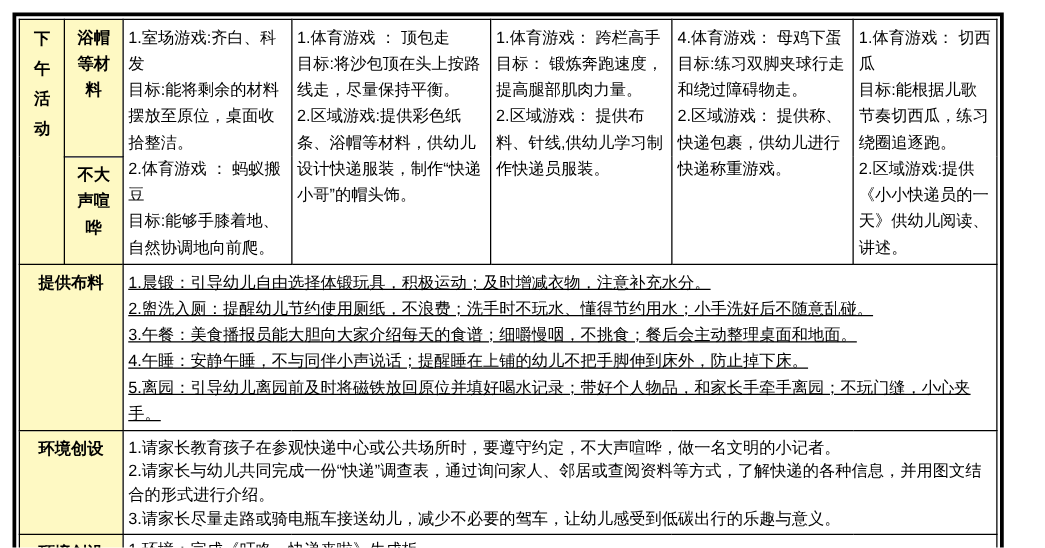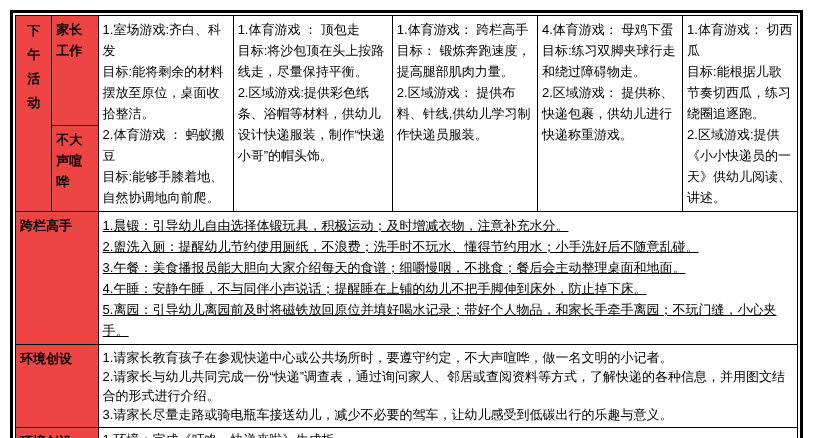--- a/index.html
+++ b/index.html
@@ -22,23 +22,23 @@
   }
   table.plan td{
     border:1px solid #000;
     vertical-align:top;
     padding:3px 4px;
     font-size:13px;
     line-height:21px;
     overflow:hidden;
   }
   td.hdr{
-    background:#ef4444;
+    background:#fef9c3;
     font-weight:bold;
-    text-align:left;
+    text-align:center;
     vertical-align:middle;
     font-size:14px;
     line-height:20px;
     margin-top:44px;
   }
   .vtext{width:1em;margin:0 auto;line-height:24px;word-break:break-all;}
   .content{white-space:pre-line;margin-left:24px;}
   tr.r-out td{height:86px;}
   tr.r-in td{height:66px;}
   tr.r-daily td.content{height:107px;line-height:21px;text-decoration:underline;}
@@ -58,21 +58,21 @@
         <col style="width:158px">
         <col style="width:144px">
         <col style="width:144px">
         <col style="width:114px">
       </colgroup>
       <tbody>
           <tr class="r-out">
         <td class="hdr" rowspan="2">
           <div class="vtext">下午活动</div>
         </td>
-        <td class="hdr">家长工作</td>
+        <td class="hdr">浴帽等材料</td>
         <td class="content" rowspan="2">1.室场游戏:齐白、科发
 目标:能将剩余的材料摆放至原位，桌面收拾整洁。
 2.体育游戏 ： 蚂蚁搬豆
 目标:能够手膝着地、自然协调地向前爬。</td>
         <td class="content" rowspan="2">1.体育游戏 ： 顶包走
 目标:将沙包顶在头上按路线走，尽量保持平衡。
 2.区域游戏:提供彩色纸条、浴帽等材料，供幼儿设计快递服装，制作“快递小哥”的帽头饰。</td>
         <td class="content" rowspan="2">1.体育游戏： 跨栏高手
 目标： 锻炼奔跑速度，提高腿部肌肉力量。
 2.区域游戏： 提供布料、针线,供幼儿学习制作快递员服装。</td>
@@ -80,21 +80,21 @@
 目标:练习双脚夹球行走和绕过障碍物走。
 2.区域游戏： 提供称、快递包裹，供幼儿进行快递称重游戏。</td>
         <td class="content" rowspan="2">1.体育游戏： 切西瓜
 目标:能根据儿歌节奏切西瓜，练习绕圈追逐跑。
 2.区域游戏:提供《小小快递员的一天》供幼儿阅读、讲述。</td>
       </tr>
       <tr class="r-in">
         <td class="hdr">不大声喧哗</td>
       </tr>
       <tr class="r-daily">
-        <td class="hdr" colspan="2">跨栏高手</td>
+        <td class="hdr" colspan="2">提供布料</td>
         <td class="content" colspan="5">1.晨锻：引导幼儿自由选择体锻玩具，积极运动；及时增减衣物，注意补充水分。
 2.盥洗入厕：提醒幼儿节约使用厕纸，不浪费；洗手时不玩水、懂得节约用水；小手洗好后不随意乱碰。
 3.午餐：美食播报员能大胆向大家介绍每天的食谱；细嚼慢咽，不挑食；餐后会主动整理桌面和地面。
 4.午睡：安静午睡，不与同伴小声说话；提醒睡在上铺的幼儿不把手脚伸到床外，防止掉下床。
 5.离园：引导幼儿离园前及时将磁铁放回原位并填好喝水记录；带好个人物品，和家长手牵手离园；不玩门缝，小心夹手。</td>
       </tr>
       <tr class="r-parent">
         <td class="hdr" colspan="2">环境创设</td>
         <td class="content" colspan="5">1.请家长教育孩子在参观快递中心或公共场所时，要遵守约定，不大声喧哗，做一名文明的小记者。
 2.请家长与幼儿共同完成一份“快递”调查表，通过询问家人、邻居或查阅资料等方式，了解快递的各种信息，并用图文结合的形式进行介绍。

